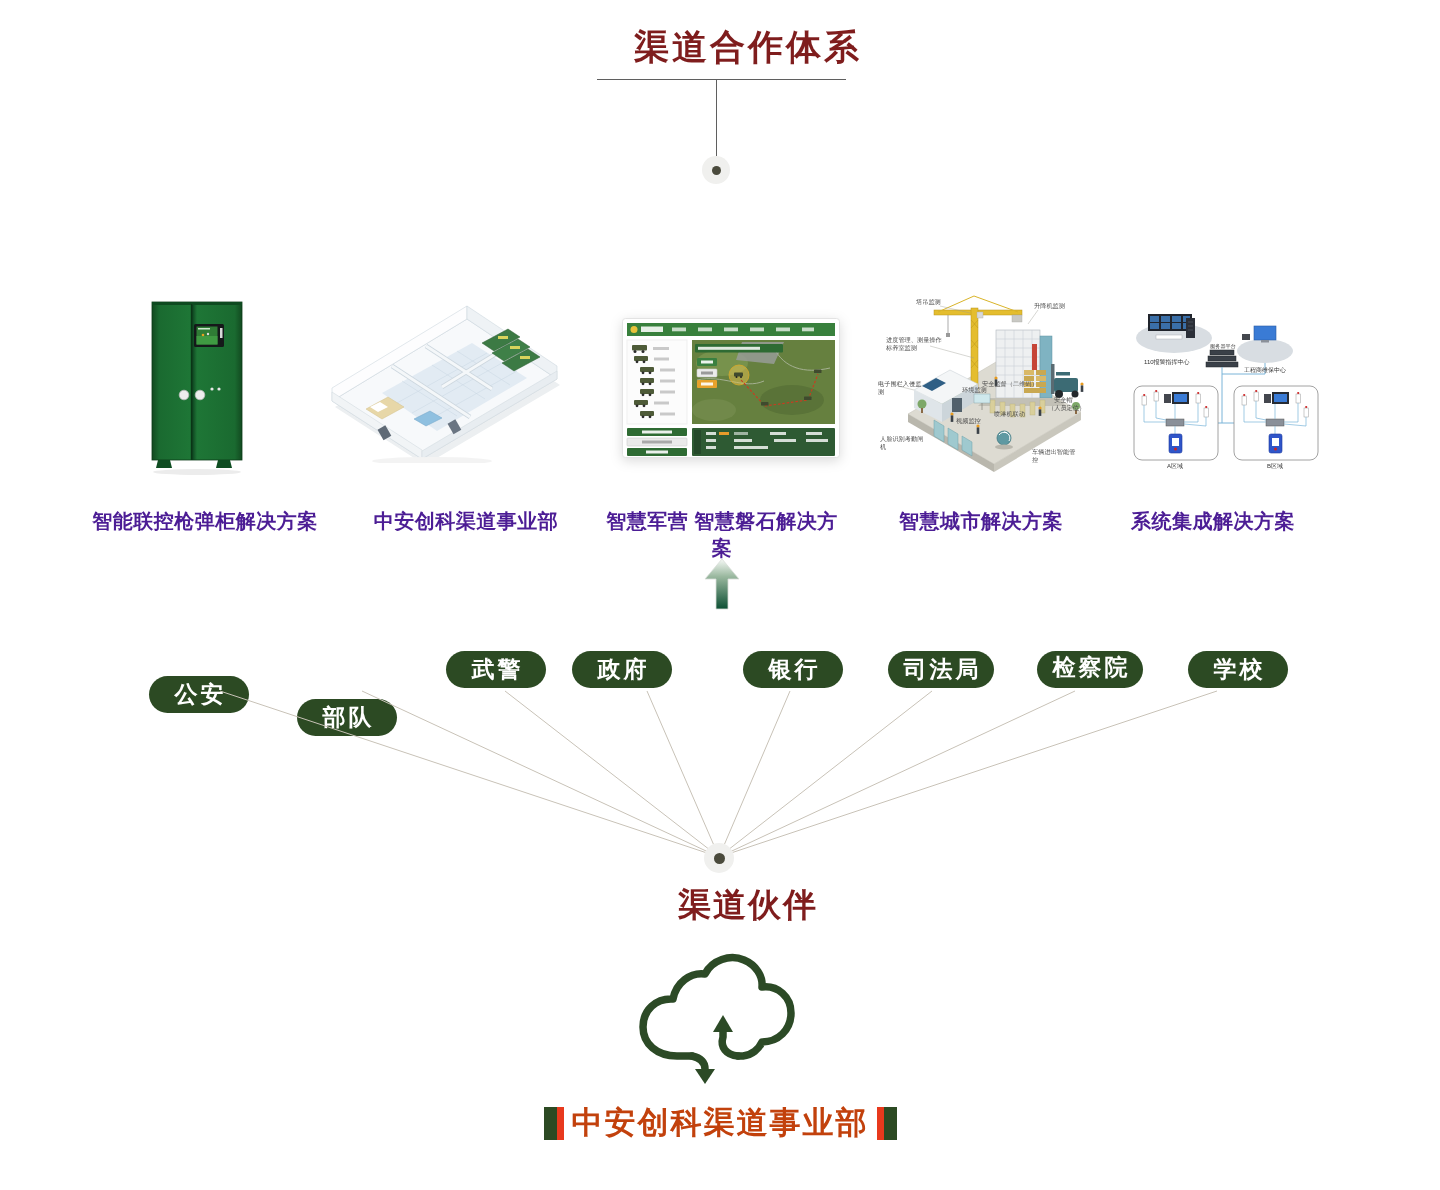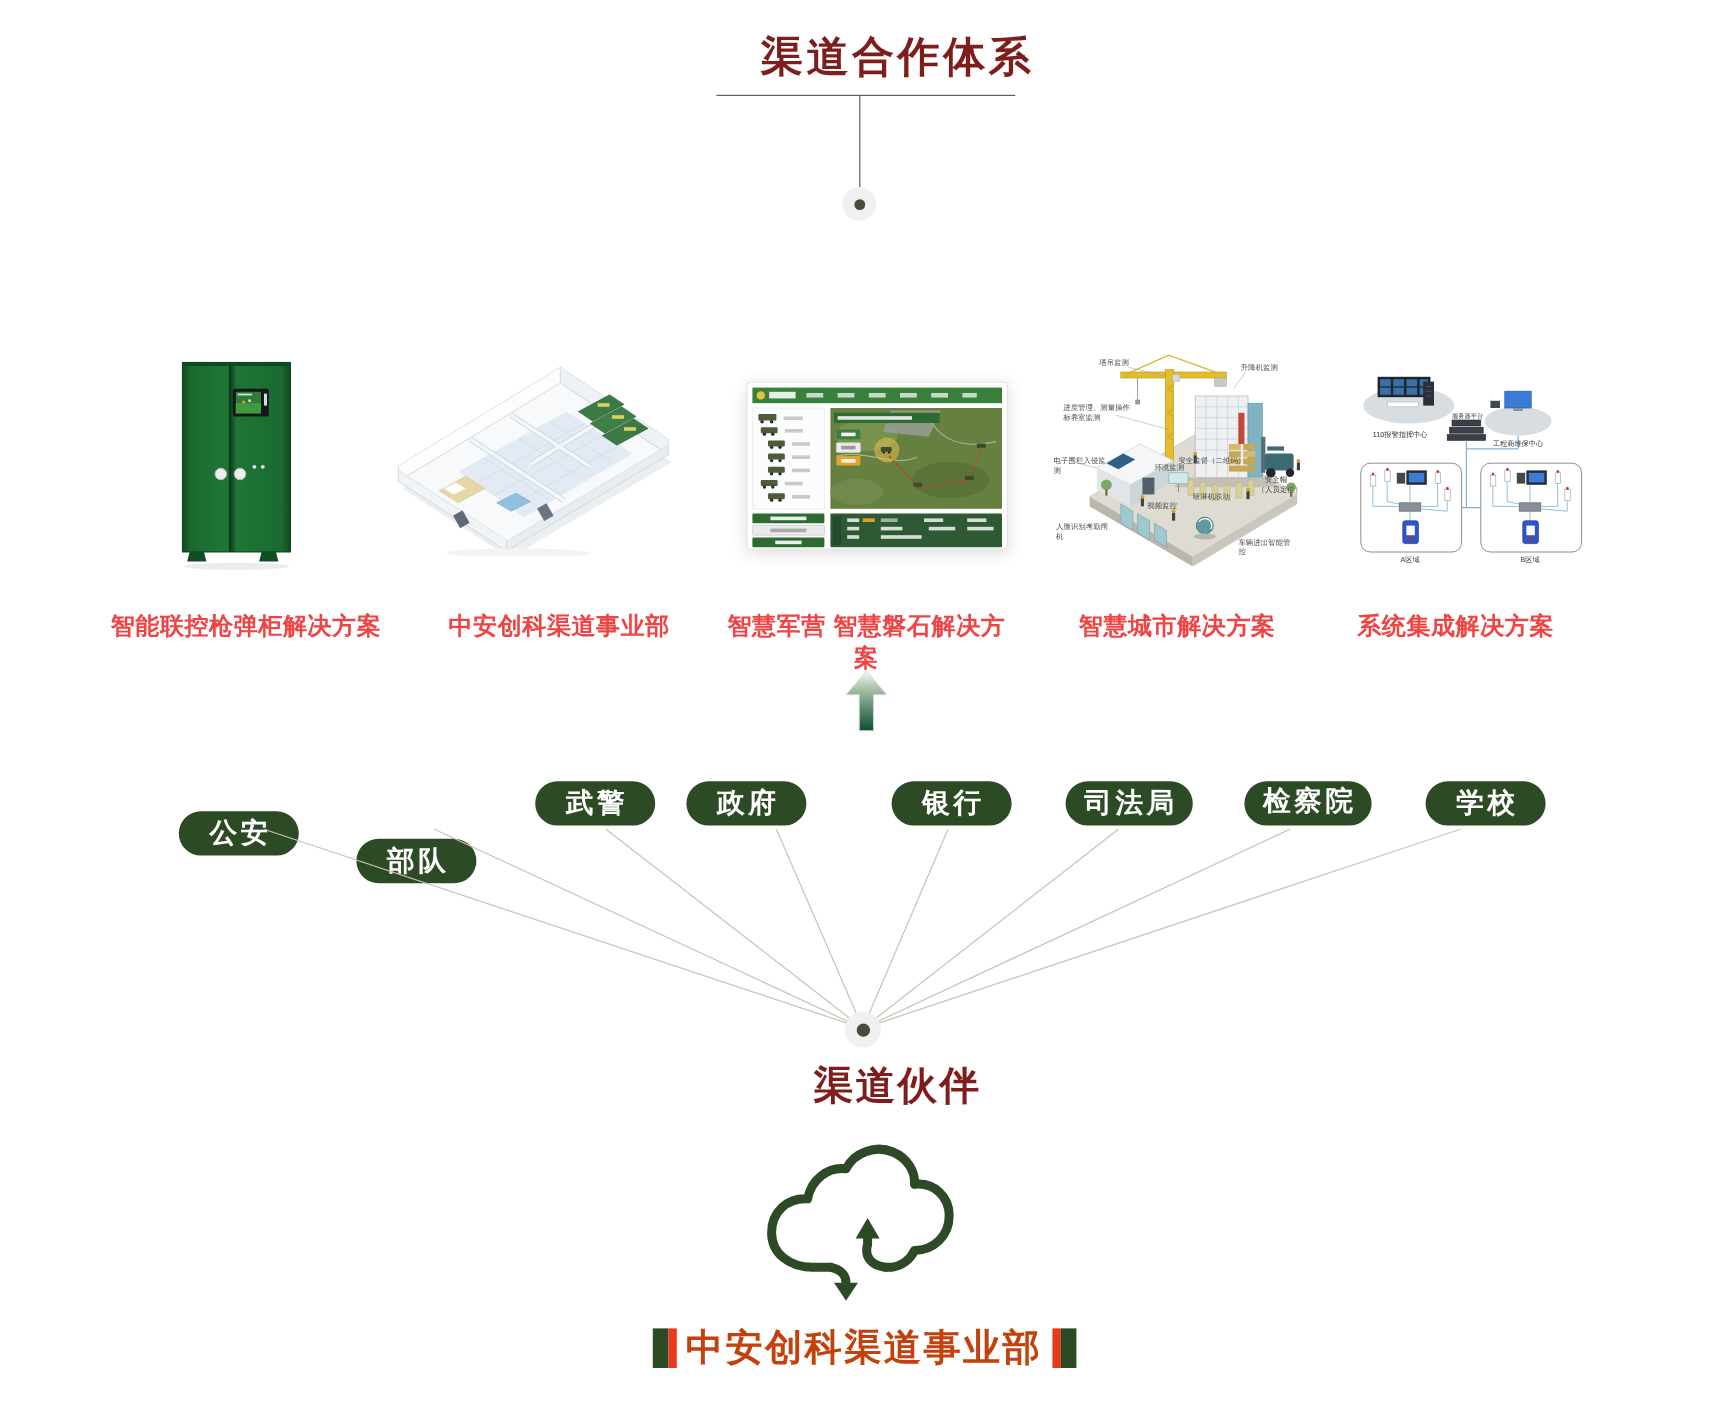--- a/index.html
+++ b/index.html
@@ -12,21 +12,21 @@
   .title-scene{top:218px;font-size:30px;letter-spacing:2px;}
   .title-partner{top:883px;font-size:33px;letter-spacing:2px;}
   .hline{left:597px;top:79px;width:249px;height:1px;background:#5f5f5f;}
   .vline{left:716px;top:80px;width:1px;height:76px;background:#5f5f5f;}
   .node-dot{border-radius:50%;background:#f0f0ee;}
   .node-dot .core{position:absolute;border-radius:50%;background:#4a4a3c;}
   .dot1{left:702px;top:156px;width:28px;height:28px;}
   .dot1 .core{left:9.5px;top:9.5px;width:9px;height:9px;}
   .dot2{left:704px;top:843px;width:30px;height:30px;}
   .dot2 .core{left:9.5px;top:9.5px;width:11px;height:11px;}
-  .sol-label{top:508px;font-size:20px;font-weight:bold;color:#ef4444;text-align:center;letter-spacing:0.5px;}
+  .sol-label{top:508px;font-size:20px;font-weight:bold;color:#4c1d95;text-align:center;letter-spacing:0.5px;}
   .pill{top:651px;height:37px;line-height:37px;border-radius:18.5px;background:#2c4a23;
         color:#ffffff;font-size:23px;font-weight:bold;text-align:center;letter-spacing:3px;text-indent:3px;}
   .figure{position:absolute;}
   .figure svg{display:block;width:100%;height:100%;}
   .shadowed{filter:drop-shadow(0 3px 6px rgba(0,0,0,0.14));}
   .brand-row{top:1102px;display:flex;justify-content:center;align-items:center;width:100%;}
   .brand-bars{display:flex;height:33px;}
   .bar-green{width:13px;height:33px;background:#2c4a23;}
   .bar-red{width:7px;height:33px;background:#e8391d;}
   .brand-text{font-size:31px;font-weight:bold;color:#c2410c;letter-spacing:2px;margin:0 8px;}

